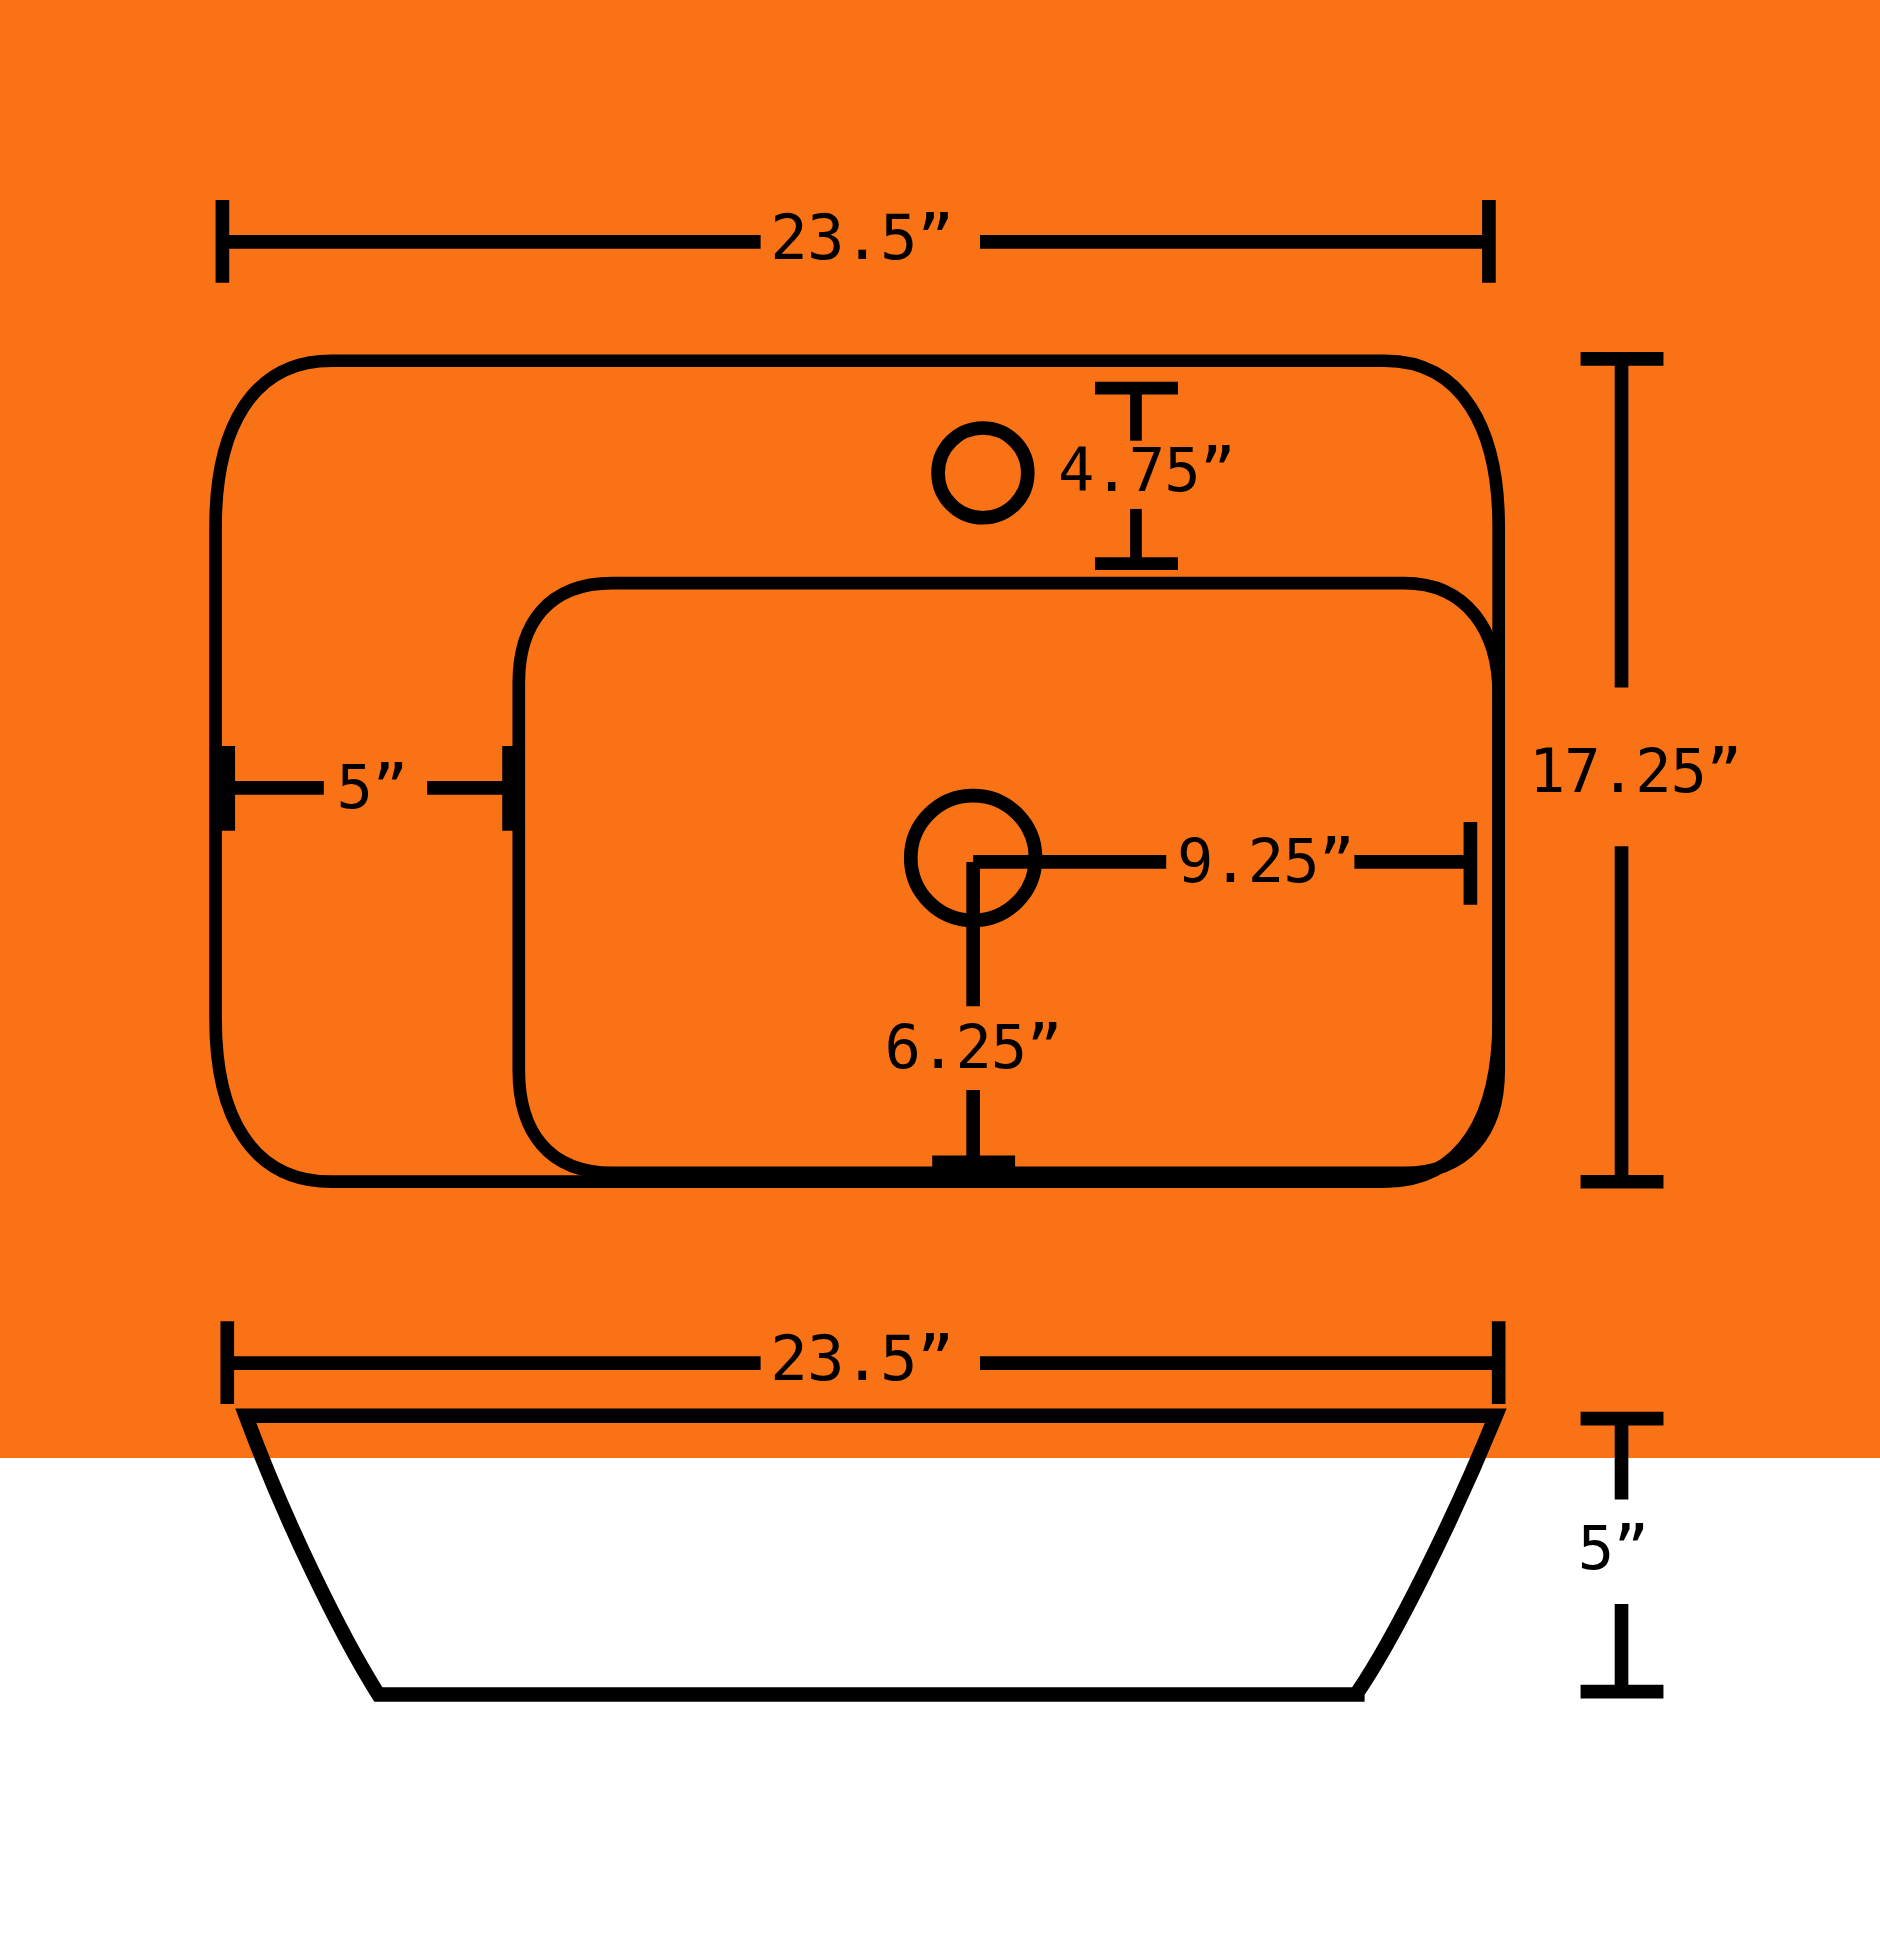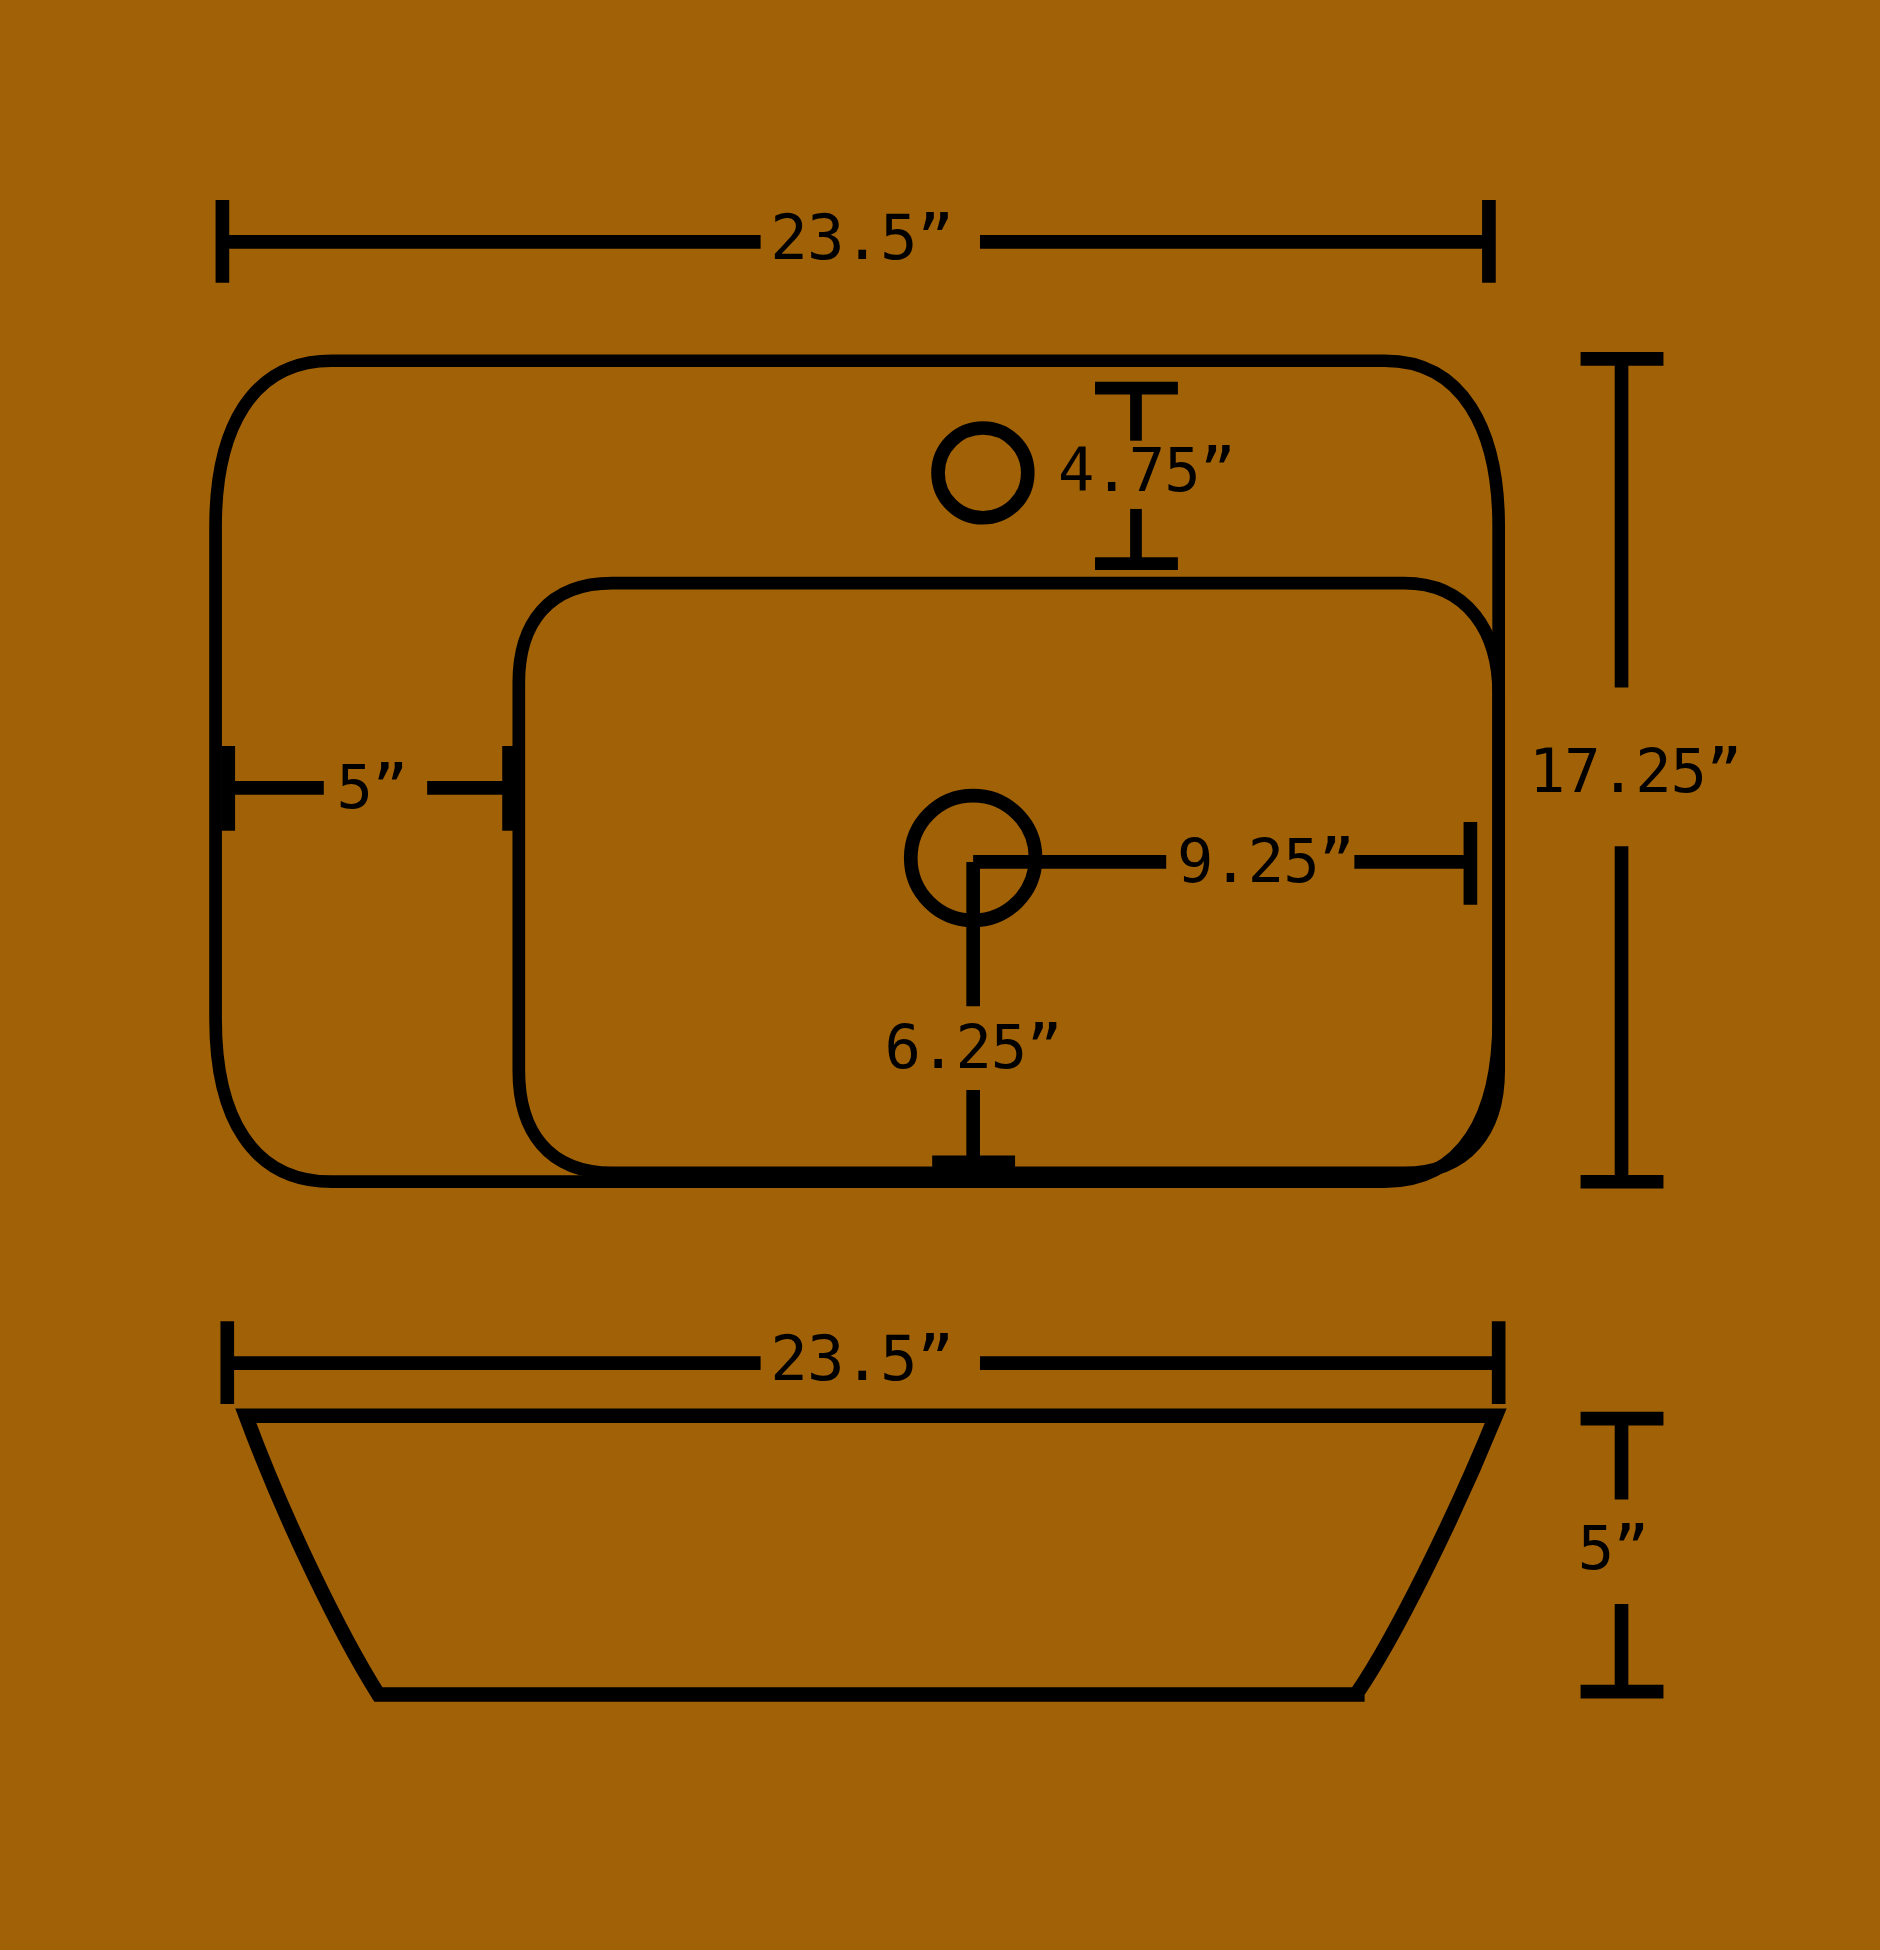--- a/index.html
+++ b/index.html
@@ -10,22 +10,22 @@
   }
   body {
     width: 1880px;
     height: 1950px;
     font-family: "DejaVu Sans", "Liberation Sans", sans-serif;
     overflow: hidden;
   }
   #drawing-root {
     position: relative;
     width: 1880px;
-    height: 1950px;
-    background: #a16207;
+    height: 1458px;
+    background: #f97316;
   }
   svg.sheet {
     display: block;
     width: 1880px;
     height: 1950px;
   }
   .outline {
     fill: none;
     stroke: #000000;
     stroke-width: 13;

